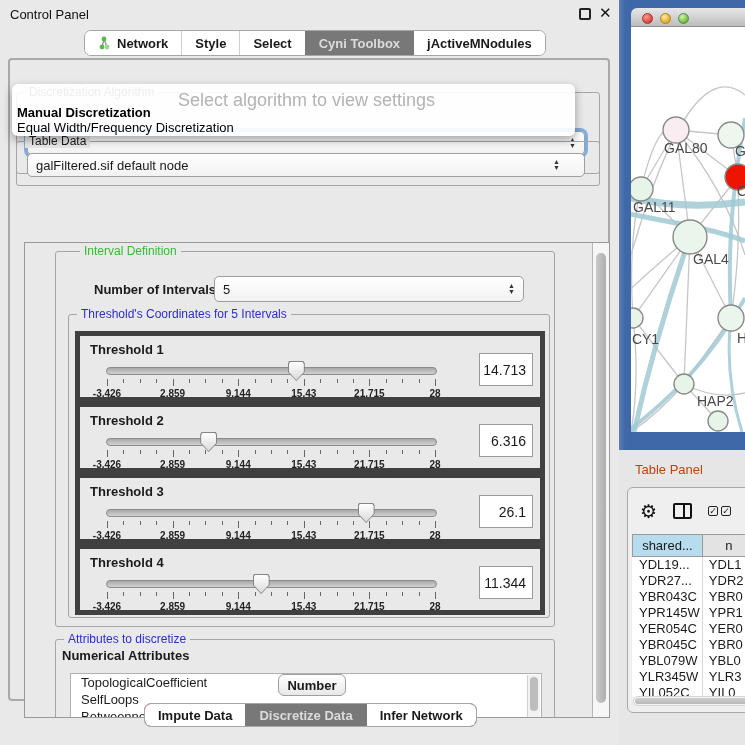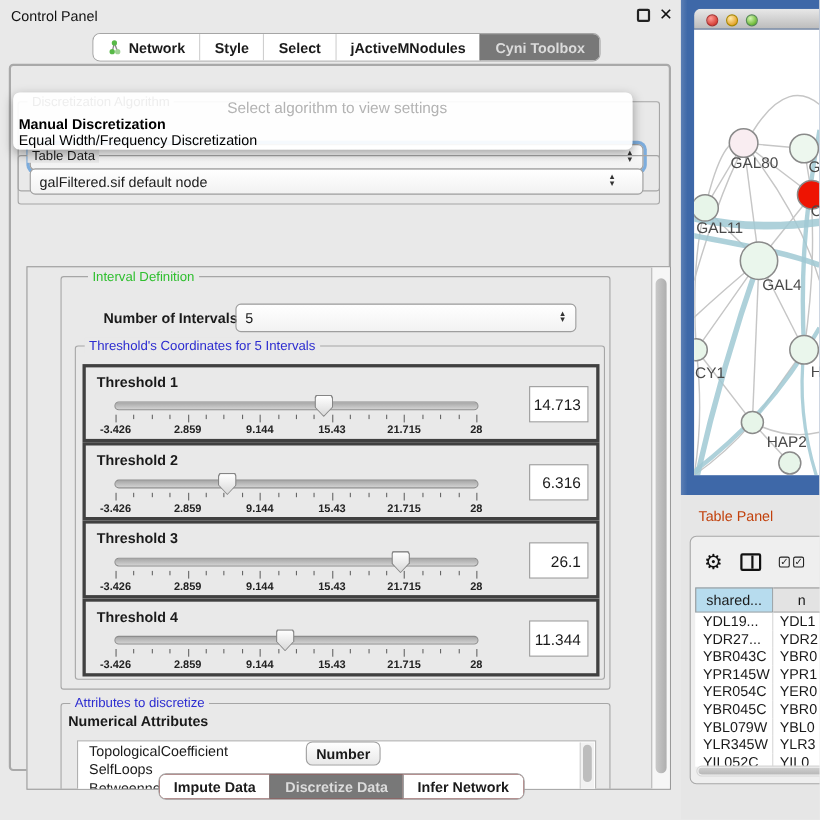--- a/index.html
+++ b/index.html
@@ -37,35 +37,35 @@
 
   .combo { position:absolute; background:linear-gradient(#ffffff,#f2f2f2); border:1px solid #9e9e9e;
            border-radius:5px; font-size:13px; display:flex; align-items:center; padding:0 8px; }
   .combo .stepper { position:absolute; right:8px; top:0; bottom:0; display:flex; flex-direction:column;
                     justify-content:center; line-height:6px; font-size:7px; color:#333; }
   .combo.focused { box-shadow:0 0 0 3px rgba(98,158,218,0.8); }
 
   
   #algo-popup { left:12px; top:84px; width:563px; height:52px; background:rgba(255,255,255,0.92);
                 border-radius:6px; box-shadow:0 4px 10px rgba(0,0,0,0.35); z-index:30; }
-  #popup-hint { position:absolute; left:0; right:0; top:6px; text-align:center; font-size:14px; color:#b3b3b3;padding-left:26px; }
+  #popup-hint { position:absolute; left:0; right:0; top:6px; text-align:center; font-size:18px; color:#b3b3b3;padding-left:26px; }
   .popup-item { position:absolute; left:5px; font-size:13px; color:#000; white-space:nowrap; }
   #popup-item-0 { top:21px; font-weight:bold; }
   #popup-item-1 { top:36px; }
 
   
   #scrollpane { left:14px; top:182px; width:586px; height:476px; border:1px solid #9a9a9a;
                 background:#e9e9e9; overflow:hidden; }
   #v-scrollbar { position:absolute; right:0; top:0; bottom:0; width:17px; background:#f6f6f6;
                  border-left:1px solid #b5b5b5; }
   #v-thumb { position:absolute; left:3px; top:10px; bottom:14px; width:10px; border-radius:6px;
              background:linear-gradient(90deg,#c9c9c9,#aeaeae); }
 
   
-  .th-panel { position:absolute; left:48px; width:470px; height:71px; border:3px solid #404040;
+  .th-panel { position:absolute; left:48px; width:470px; height:71px; border:5px solid #404040;
               background:#e9e9e9; }
   .th-label { position:absolute; left:10px; top:6px; font-size:13px; font-weight:bold; }
   .th-track { position:absolute; left:26px; top:31px; width:331px; height:8px; border:1px solid #8c8c8c;
               border-radius:5px; background:linear-gradient(#a8a8a8,#d2d2d2); }
   .th-thumb { position:absolute; top:25px; width:17px; height:20px;
               clip-path:polygon(8% 0,92% 0,100% 12%,100% 55%,50% 100%,0 55%,0 12%); background:#858585; }
   .th-thumb i { position:absolute; left:1px; top:1px; right:1px; bottom:1px; display:block;
               clip-path:polygon(8% 0,92% 0,100% 12%,100% 55%,50% 100%,0 55%,0 12%);
               background:linear-gradient(#ffffff,#d9d9d9); }
   .tick { position:absolute; top:43px; width:1px; background:#666; }
@@ -149,25 +149,25 @@
         <circle cx="9" cy="11" r="2.4" fill="#9fd394"></circle>
       </svg>
       <span>Network</span>
     </div>
     <div class="tab">
       <span>Style</span>
     </div>
     <div class="tab">
       <span>Select</span>
     </div>
+    <div class="tab selected">
+      <span>Cyni Toolbox</span>
+    </div>
     <div class="tab">
       <span>jActiveMNodules</span>
-    </div>
-    <div class="tab selected">
-      <span>Cyni Toolbox</span>
     </div>
   </div>
 
   <div id="main-panel" class="abs">
 
     <div class="groupbox" style="left:6px; top:32px; width:584px; height:82px;">
       <span class="gb-label">Discretization Algorithm</span>
       <div class="combo focused" style="left:10px; top:38px; width:558px; height:24px;">
         <span class="stepper">▲<br>▼</span>
       </div>

